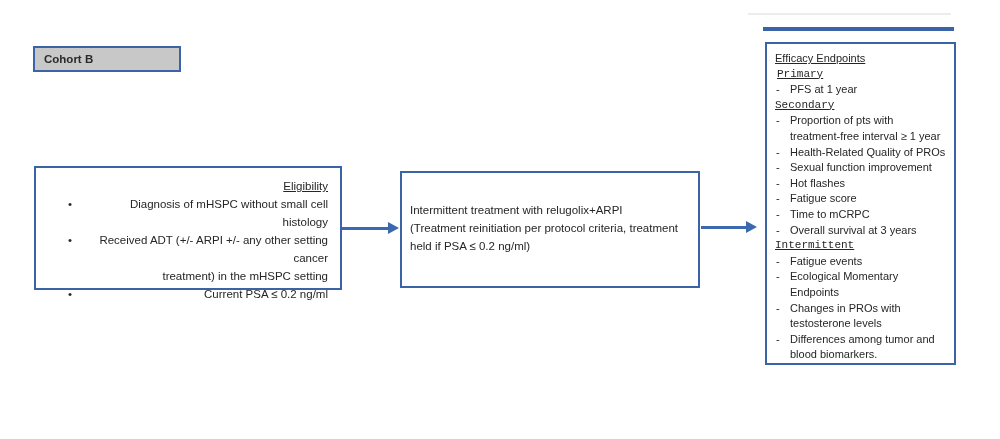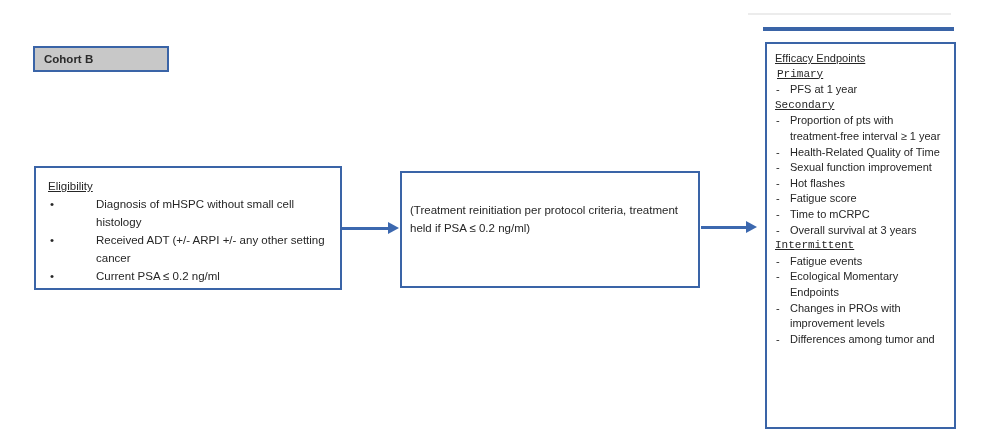--- a/index.html
+++ b/index.html
@@ -8,32 +8,32 @@
     --cohort-fill:#c8c8c8;
     --text-color:#262626;
     --faint-line:#ececec;
   }
   *{box-sizing:border-box;margin:0;padding:0;}
   body{background:#ffffff;font-family:"Liberation Sans",sans-serif;color:var(--text-color);}
   .canvas{position:relative;width:1000px;height:439px;background:#ffffff;overflow:hidden;}
 
   
   .cohort-box{
-    position:absolute;left:33px;top:46px;width:136px;height:26px;
+    position:absolute;left:33px;top:46px;width:148px;height:26px;
     background:var(--cohort-fill);border:2px solid var(--border-blue);
     display:flex;align-items:center;padding-left:9px;
     font-size:11.5px;font-weight:700;color:#2a2a2a;
   }
 
   
   .flow-box{
     position:absolute;background:#ffffff;border:2px solid var(--border-blue);
     font-size:11.5px;line-height:18px;color:var(--text-color);
   }
-  .eligibility-box{left:34px;top:166px;width:308px;height:124px;padding:9px 12px 0 12px;}
+  .eligibility-box{left:34px;top:166px;width:308px;height:124px;padding:9px 12px 0 12px;text-align:right;}
   .process-box{left:400px;top:171px;width:300px;height:117px;padding:28px 10px 0 8px;}
 
   .box-heading{text-decoration:underline;}
 
   .bullet-row{display:flex;}
   .bullet-marker{width:24px;flex:0 0 24px;padding-left:2px;}
   .bullet-text{flex:1;padding-left:24px;}
 
   
   .arrow-shaft{position:absolute;height:3px;background:var(--arrow-blue);}
@@ -46,21 +46,21 @@
   .arrow1-head{left:388px;top:222px;}
   .arrow2-shaft{left:701px;top:226px;width:46px;}
   .arrow2-head{left:746px;top:221px;}
 
   
   .faint-line{position:absolute;left:748px;top:13px;width:203px;height:2px;background:var(--faint-line);}
   .accent-bar{position:absolute;left:763px;top:27px;width:191px;height:4px;background:var(--border-blue);}
 
   
   .endpoints-box{
-    position:absolute;left:765px;top:42px;width:191px;height:387px;
+    position:absolute;left:765px;top:42px;width:191px;height:323px;
     background:#ffffff;border:2px solid var(--border-blue);
     padding:7px 6px 0 8px;font-size:11px;line-height:15.6px;
   }
   .ep-title{text-decoration:underline;}
   .ep-section + .ep-section{}
   .ep-heading{text-decoration:underline;font-family:Liberation Mono, monospace;}
   .ep-heading.first{padding-left:2px;}
   .dash-row{display:flex;}
   .dash-marker{width:15px;flex:0 0 15px;padding-left:1px;}
   .dash-text{flex:1;}
@@ -80,36 +80,38 @@
         <div class="bullet-row">
           <span class="bullet-marker">•</span>
           <div class="bullet-text">
             <div class="line">Diagnosis of mHSPC without small cell histology</div>
           </div>
         </div>
         <div class="bullet-row">
           <span class="bullet-marker">•</span>
           <div class="bullet-text">
             <div class="line">Received ADT (+/- ARPI +/- any other setting cancer</div>
+            <div class="line">treatment) in the mHSPC setting</div>
           </div>
         </div>
         <div class="bullet-row">
           <span class="bullet-marker">•</span>
           <div class="bullet-text">
             <div class="line">Current PSA ≤ 0.2 ng/ml</div>
           </div>
         </div>
       </div>
   </div>
 
   <div class="arrow-shaft arrow1-shaft"></div>
   <div class="arrow-head arrow1-head"></div>
 
   <div class="flow-box process-box">
     <div>
+        <div class="line">Intermittent treatment with relugolix+ARPI</div>
         <div class="line">(Treatment reinitiation per protocol criteria, treatment</div>
         <div class="line">held if PSA ≤ 0.2 ng/ml)</div>
       </div>
   </div>
 
   <div class="arrow-shaft arrow2-shaft"></div>
   <div class="arrow-head arrow2-head"></div>
 
   <div class="faint-line"></div>
   <div class="accent-bar"></div>
@@ -131,21 +133,21 @@
           <div class="dash-row">
             <span class="dash-marker">-</span>
             <div class="dash-text">
               <div class="line">Proportion of pts with</div>
               <div class="line">treatment-free interval ≥ 1 year</div>
             </div>
           </div>
           <div class="dash-row">
             <span class="dash-marker">-</span>
             <div class="dash-text">
-              <div class="line">Health-Related Quality of Time</div>
+              <div class="line">Health-Related Quality of PROs</div>
             </div>
           </div>
           <div class="dash-row">
             <span class="dash-marker">-</span>
             <div class="dash-text">
               <div class="line">Sexual function improvement</div>
             </div>
           </div>
           <div class="dash-row">
             <span class="dash-marker">-</span>
@@ -184,26 +186,27 @@
             <span class="dash-marker">-</span>
             <div class="dash-text">
               <div class="line">Ecological Momentary</div>
               <div class="line">Endpoints</div>
             </div>
           </div>
           <div class="dash-row">
             <span class="dash-marker">-</span>
             <div class="dash-text">
               <div class="line">Changes in PROs with</div>
-              <div class="line">improvement levels</div>
+              <div class="line">testosterone levels</div>
             </div>
           </div>
           <div class="dash-row">
             <span class="dash-marker">-</span>
             <div class="dash-text">
               <div class="line">Differences among tumor and</div>
+              <div class="line">blood biomarkers.</div>
             </div>
           </div>
         </div>
       </div>
   </div>
 
 </div>
 
 </body></html>

